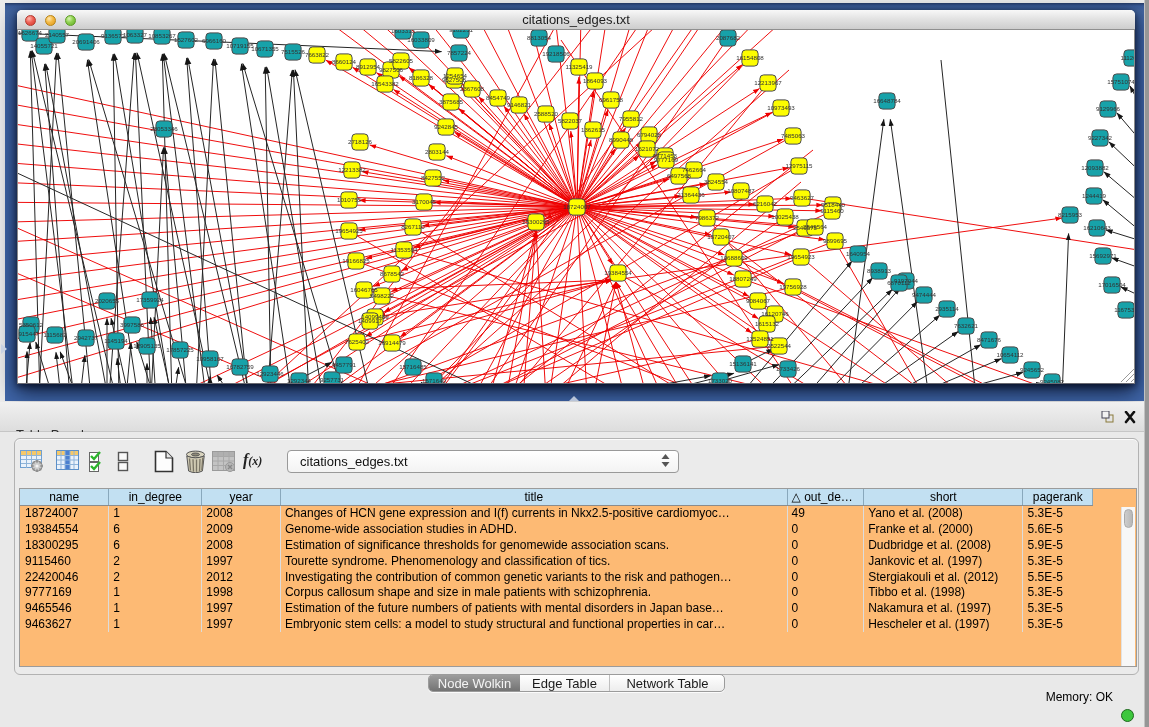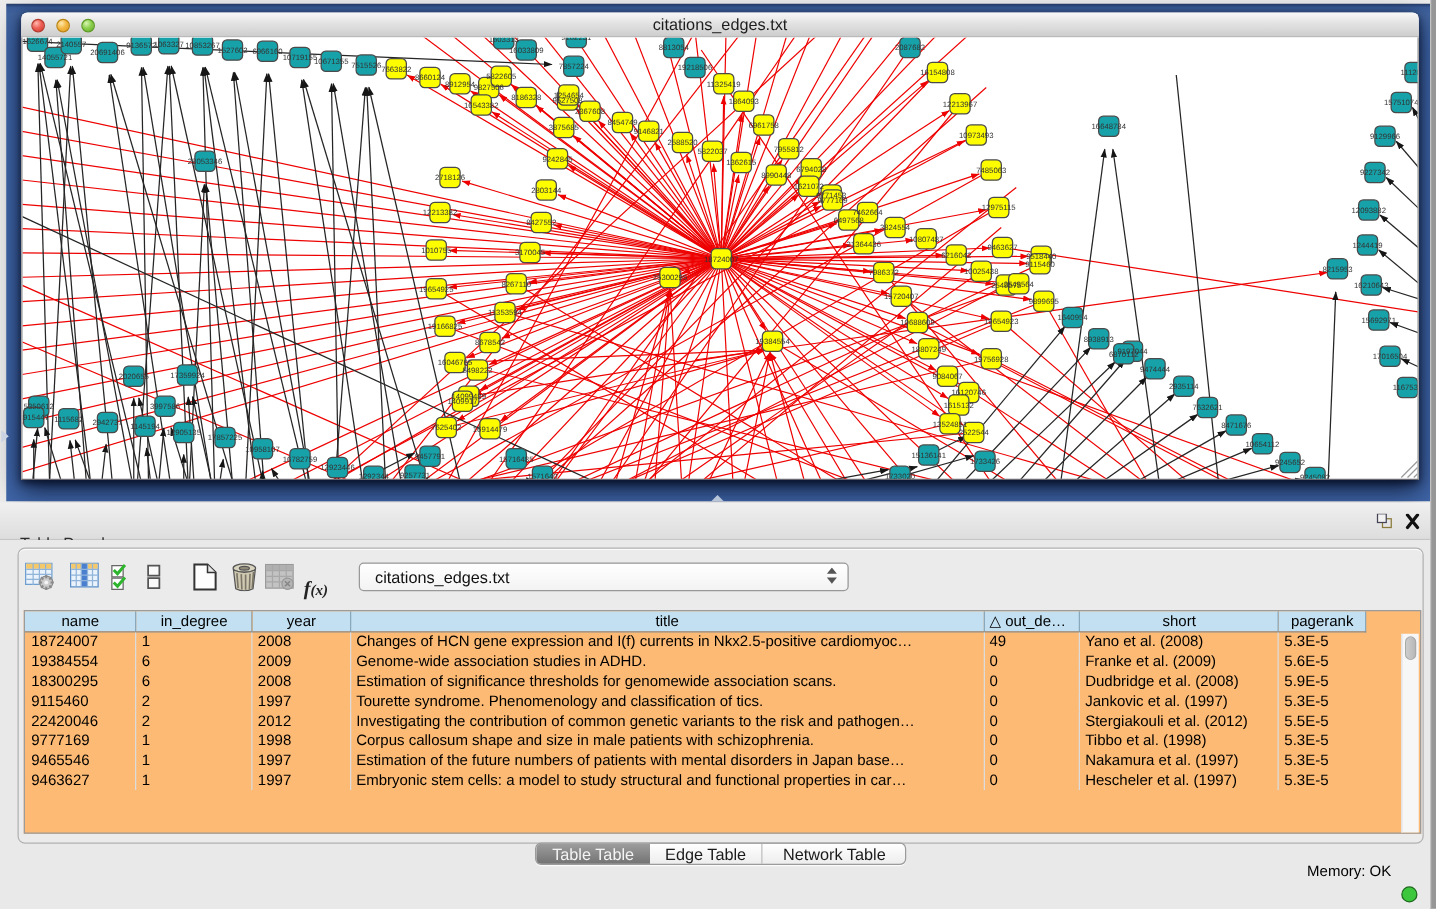--- a/index.html
+++ b/index.html
@@ -683,21 +683,21 @@
 <path d="M2.8,6 L4.6,21 Q11.5,24.4 18.4,21 L20.2,6 Q11.5,9.6 2.8,6 z" fill="#cfc9b2" stroke="#555"></path>
 <path d="M5.5,8.5 L6.5,20.5 M9,9.3 L9.5,21.6 M12.5,9.5 L12.5,21.8 M16,9 L15.5,21.4 M18.8,7.6 L17.8,20.4" stroke="#7a7566" stroke-width="1.3" fill="none"></path>
 </svg>
  <svg class="icon" style="left:212px;top:451px" width="24" height="22">
 <rect x="0.5" y="0.5" width="22" height="19" fill="#c3c3c3" stroke="#9a9a9a"></rect>
 <rect x="1" y="1" width="21" height="4" fill="#b0b0b0"></rect>
 <path d="M1,5.5 H22 M1,10 H22 M1,14.5 H22 M6,1 V19 M11.5,1 V19 M17,1 V19" stroke="#a8a8a8" stroke-width="1" fill="none"></path>
 <circle cx="18" cy="16" r="4.5" fill="#b5b5b5" stroke="#999"></circle>
 <path d="M16,14 l4,4 m0,-4 l-4,4" stroke="#888" stroke-width="1.4"></path>
 </svg>
- <div class="abs" style="left:243px;top:463px;font-family:'Liberation Serif',serif;font-style:italic;font-weight:bold;font-size:16px;color:#222">f<span style="font-size:12px">(x)</span></div>
+ <div class="abs" style="left:243px;top:451px;font-family:'Liberation Serif',serif;font-style:italic;font-weight:bold;font-size:16px;color:#222">f<span style="font-size:12px">(x)</span></div>
  <div id="combo" class="abs">citations_edges.txt
    <svg class="abs" style="right:8px;top:3px" width="9" height="14">
     <path d="M4.5,0 L8.5,5 L0.5,5 z" fill="#555"></path>
         <path d="M4.5,13 L8.5,8 L0.5,8 z" fill="#555"></path>
       </svg>
  </div>
  <div id="tbl" class="abs">
   <table>
    <tbody>
           <tr>
@@ -717,21 +717,21 @@
             <td class="c4">49</td>
             <td class="c5">Yano et al. (2008)</td>
             <td class="c6">5.3E‑5</td>
           </tr>
 <tr>
             <td class="c0">19384554</td>
             <td class="c1">6</td>
             <td class="c2">2009</td>
             <td class="c3">Genome‑wide association studies in ADHD.</td>
             <td class="c4">0</td>
-            <td class="c5">Franke et al. (2009)</td>
+            <td class="c5">Franke et al. (2000)</td>
             <td class="c6">5.6E‑5</td>
           </tr>
 <tr>
             <td class="c0">18300295</td>
             <td class="c1">6</td>
             <td class="c2">2008</td>
             <td class="c3">Estimation of significance thresholds for genomewide association scans.</td>
             <td class="c4">0</td>
             <td class="c5">Dudbridge et al. (2008)</td>
             <td class="c6">5.9E‑5</td>
@@ -780,20 +780,20 @@
             <td class="c4">0</td>
             <td class="c5">Hescheler et al. (1997)</td>
             <td class="c6">5.3E‑5</td>
           </tr>
   </tbody>
       </table>
  </div>
  <div id="sbar" class="abs"></div>
     <div id="sthumb" class="abs"></div>
  <div id="tabs" class="abs">
-      <div id="tab1" class="tab">Table Table</div>
+      <div id="tab1" class="tab">Node Wolkin</div>
       <div id="tab2" class="tab">Edge Table</div>
       <div id="tab3" class="tab">Network Table</div>
     </div>
  <div id="mem" class="abs">Memory: OK</div>
     <div id="dot" class="abs"></div>
  <div id="redge" class="abs"></div>
  <div class="abs" style="left:1px;top:344px;width:0;height:0;border-top:5px solid transparent;border-bottom:5px solid transparent;border-left:6px solid #c9d2e2"></div>
 </div>
 </body></html>

